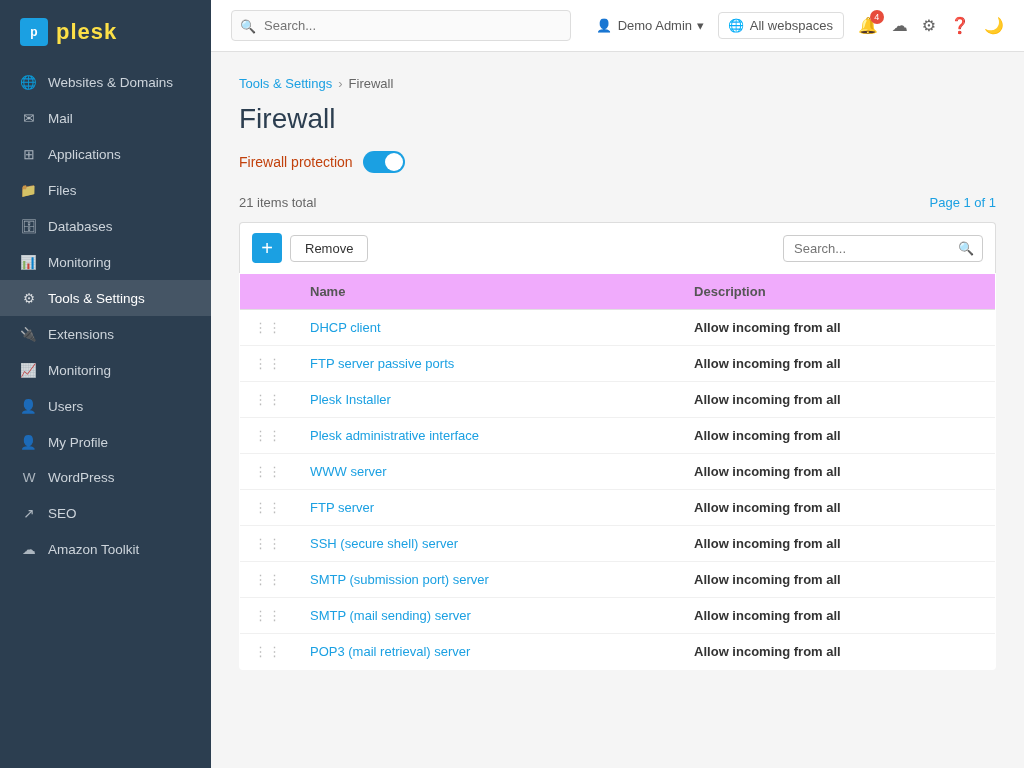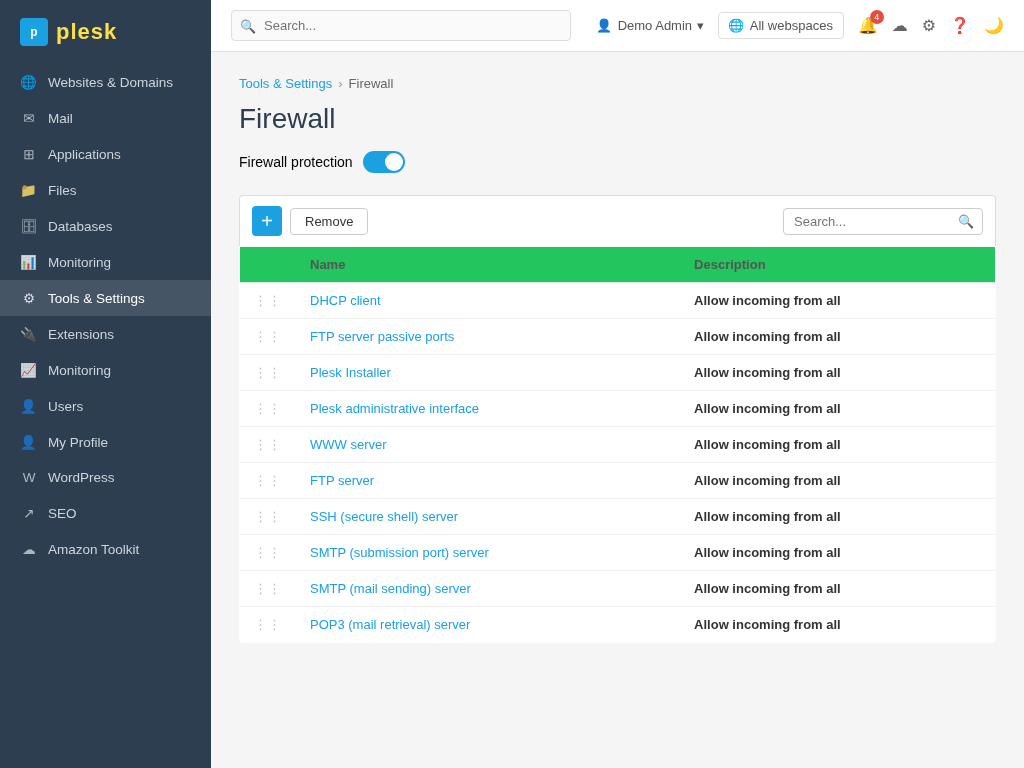--- a/index.html
+++ b/index.html
@@ -155,21 +155,21 @@
       font-weight: 300;
       color: #2c3e50;
       margin-bottom: 16px;
     }
     .protection-row {
       display: flex;
       align-items: center;
       gap: 10px;
       margin-bottom: 22px;
       font-size: 14px;
-      color: #000000;
+      color: #c2410c;
     }
     .toggle {
       width: 42px;
       height: 22px;
       background: #1ba0e2;
       border-radius: 11px;
       position: relative;
       cursor: pointer;
     }
     .toggle::after {
@@ -260,21 +260,21 @@
       border-radius: 0 0 4px 4px;
       overflow: hidden;
     }
     .fw-table th {
       text-align: left;
       padding: 10px 14px;
       font-size: 13px;
       color: #555;
       font-weight: 600;
       border-bottom: 1px solid #e0e0e0;
-      background: #22c55e;
+      background: #f0abfc;
     }
     .fw-table td {
       padding: 10px 14px;
       font-size: 13px;
       border-bottom: 1px solid #f0f0f0;
       color: #333;
     }
     .fw-table tr:last-child td { border-bottom: none; }
     .drag-handle {
       color: #bbb;
@@ -395,20 +395,24 @@
     </div>
 
     <h1 class="page-title">Firewall</h1>
 
     <div class="protection-row">
       <span>Firewall protection</span>
       <div class="toggle"></div>
     </div>
 
 
+    <div class="table-meta">
+      <span>21 items total</span>
+      <span class="page-info">Page 1 of 1</span>
+    </div>
 
     <div class="table-toolbar">
       <button class="btn-add">+</button>
       <button class="btn-remove">Remove</button>
       <div class="table-search-wrap">
         <input type="text" placeholder="Search..." style="">
         <span class="table-search-icon">🔍</span>
       </div>
     </div>
 

